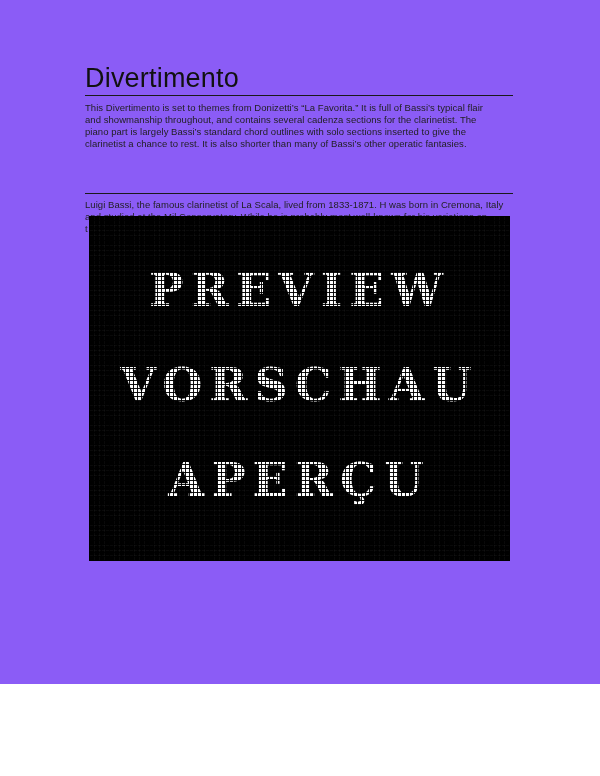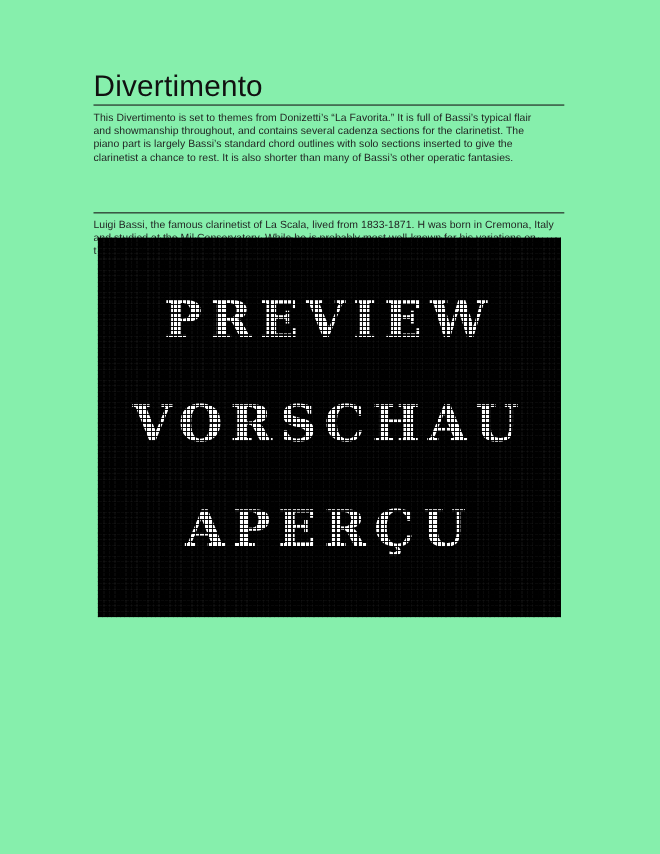--- a/index.html
+++ b/index.html
@@ -3,22 +3,22 @@
 <meta charset="utf-8">
 <style>
   html, body {
     margin: 0;
     padding: 0;
     background: #ffffff;
   }
   .page {
     position: relative;
     width: 600px;
-    height: 776px;
-    background: #86efac;
+    height: 684px;
+    background: #8b5cf6;
     overflow: hidden;
     font-family: "Liberation Sans", sans-serif;
   }
   .section-heading {
     position: absolute;
     left: 85px;
     margin: 0;
     font-size: 27px;
     font-weight: 500;
     letter-spacing: 0.2px;

